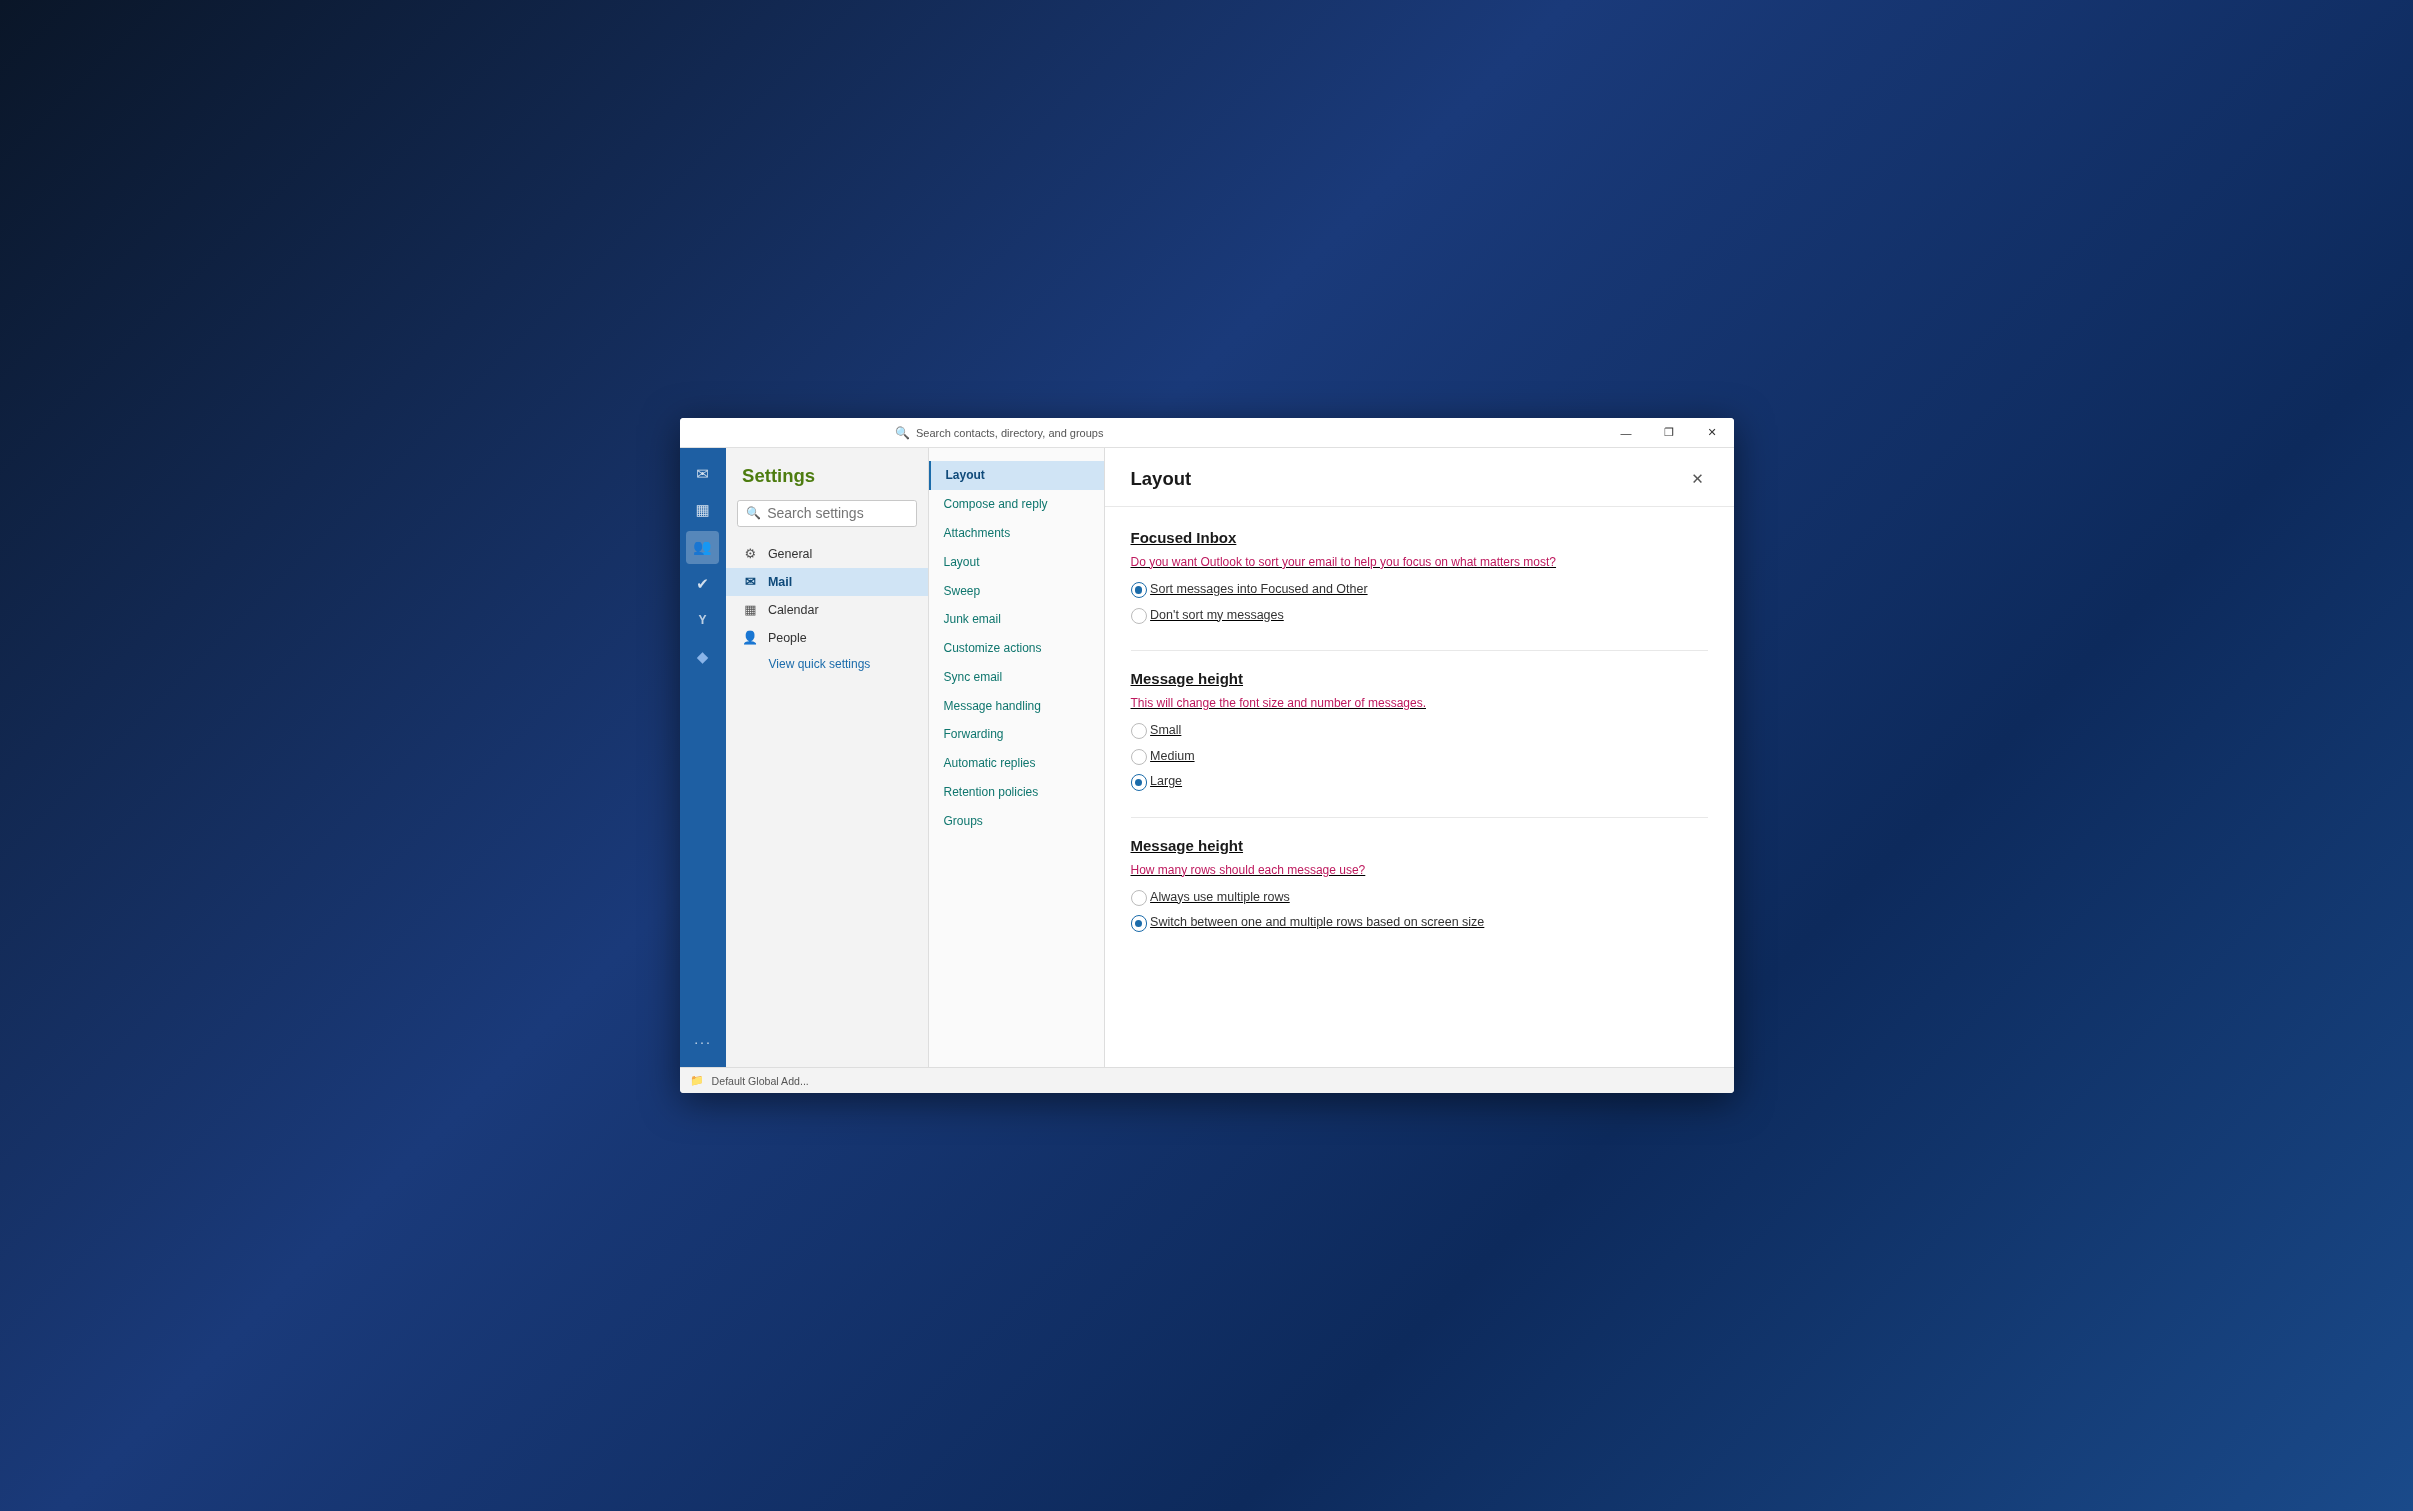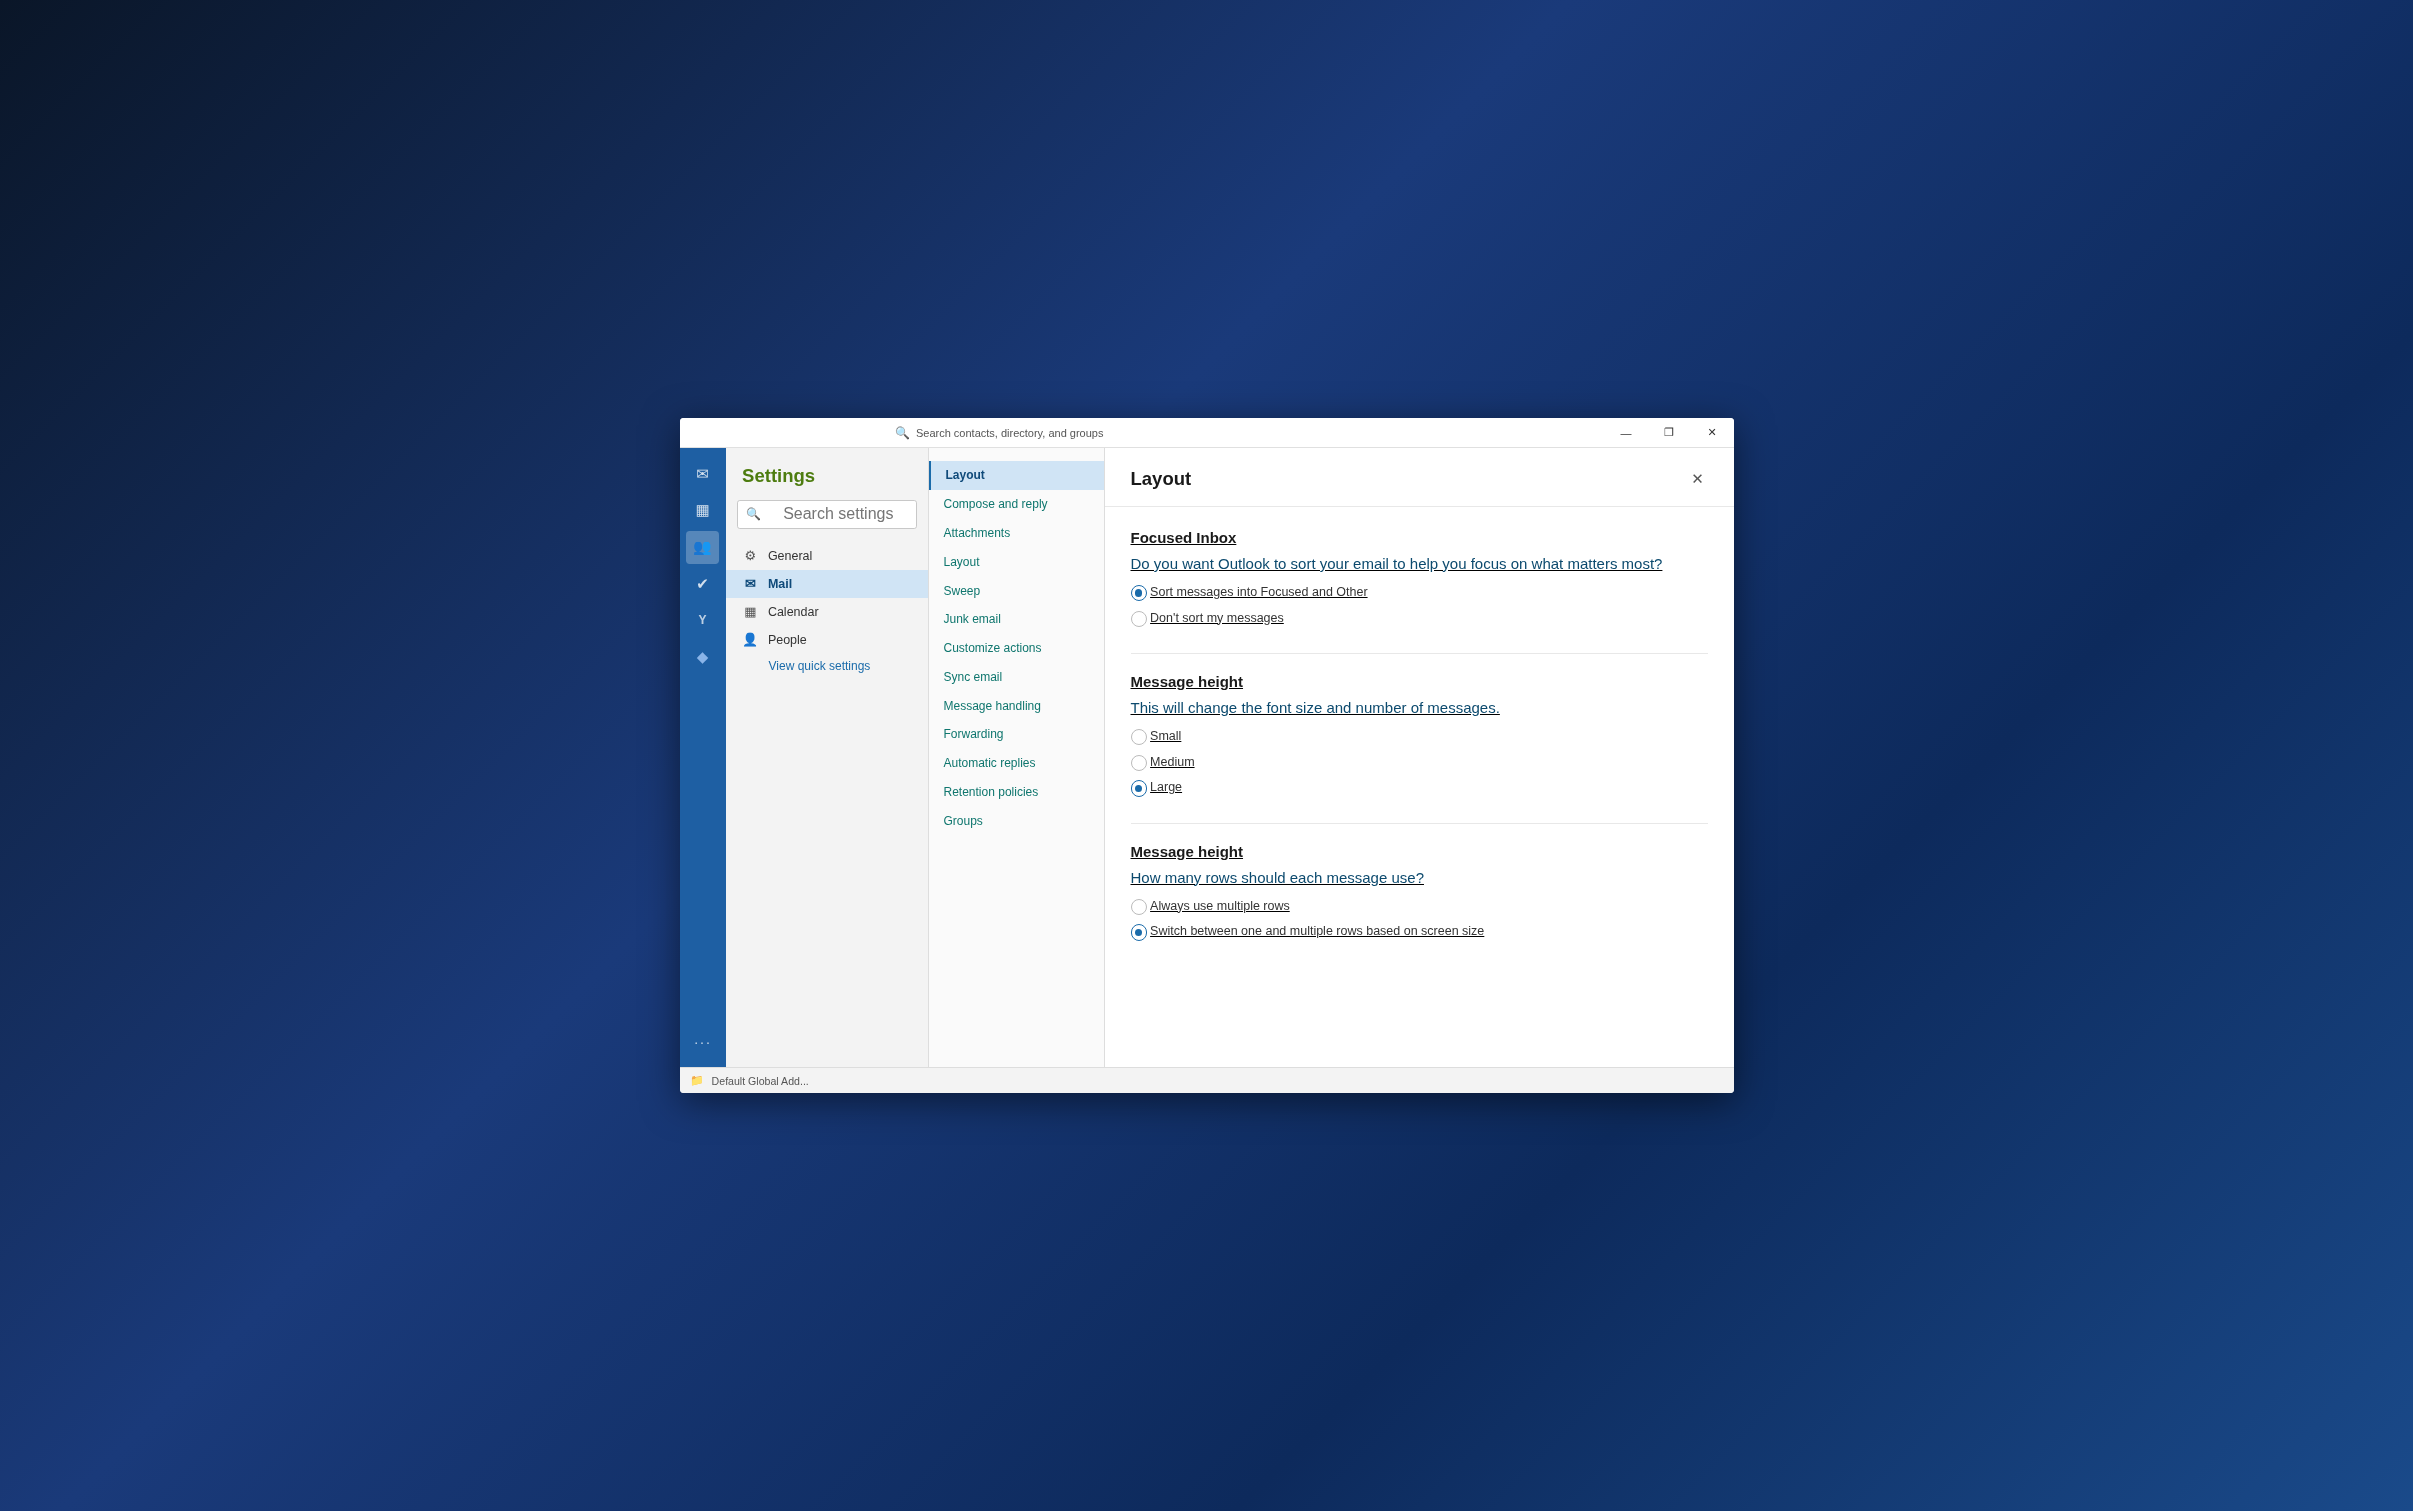--- a/index.html
+++ b/index.html
@@ -135,25 +135,24 @@
       margin: 0 11px 13px 11px;
       background: #fff;
       border: 0.9px solid #c8c8c8;
       border-radius: 2.8px;
       padding: 4.6px 9.2px;
     }
     .search-box-icon { color: #555; font-size: 12px; }
     .search-box-input {
       border: none;
       outline: none;
-      font-size: 16px;
+      font-size: 14px;
       color: #4c1d95;
       background: transparent;
       width: 100%;
-      margin-left: 16px;
     }
     .nav-section {
       padding: 0;
     }
     .nav-item {
       display: flex;
       align-items: center;
       gap: 9.2px;
       padding: 6.5px 16.6px;
       font-size: 12.5px;
@@ -247,22 +246,22 @@
     .section {
       margin-bottom: 26px;
     }
     .section-title {
       font-size: 15px;
       font-weight: 600;
       color: #1a1a1a;
       margin-bottom: 9.2px;
     }
     .section-desc {
-      font-size: 15px;
-      color: #0c4a6e;
+      font-size: 12px;
+      color: #be185d;
       margin-bottom: 13px;
     }
     .section-divider {
       border: none;
       border-top: 0.9px solid #e8e8e8;
       margin: 18.5px 0;
     }
     .radio-option {
       display: flex;
       gap: 3px;

